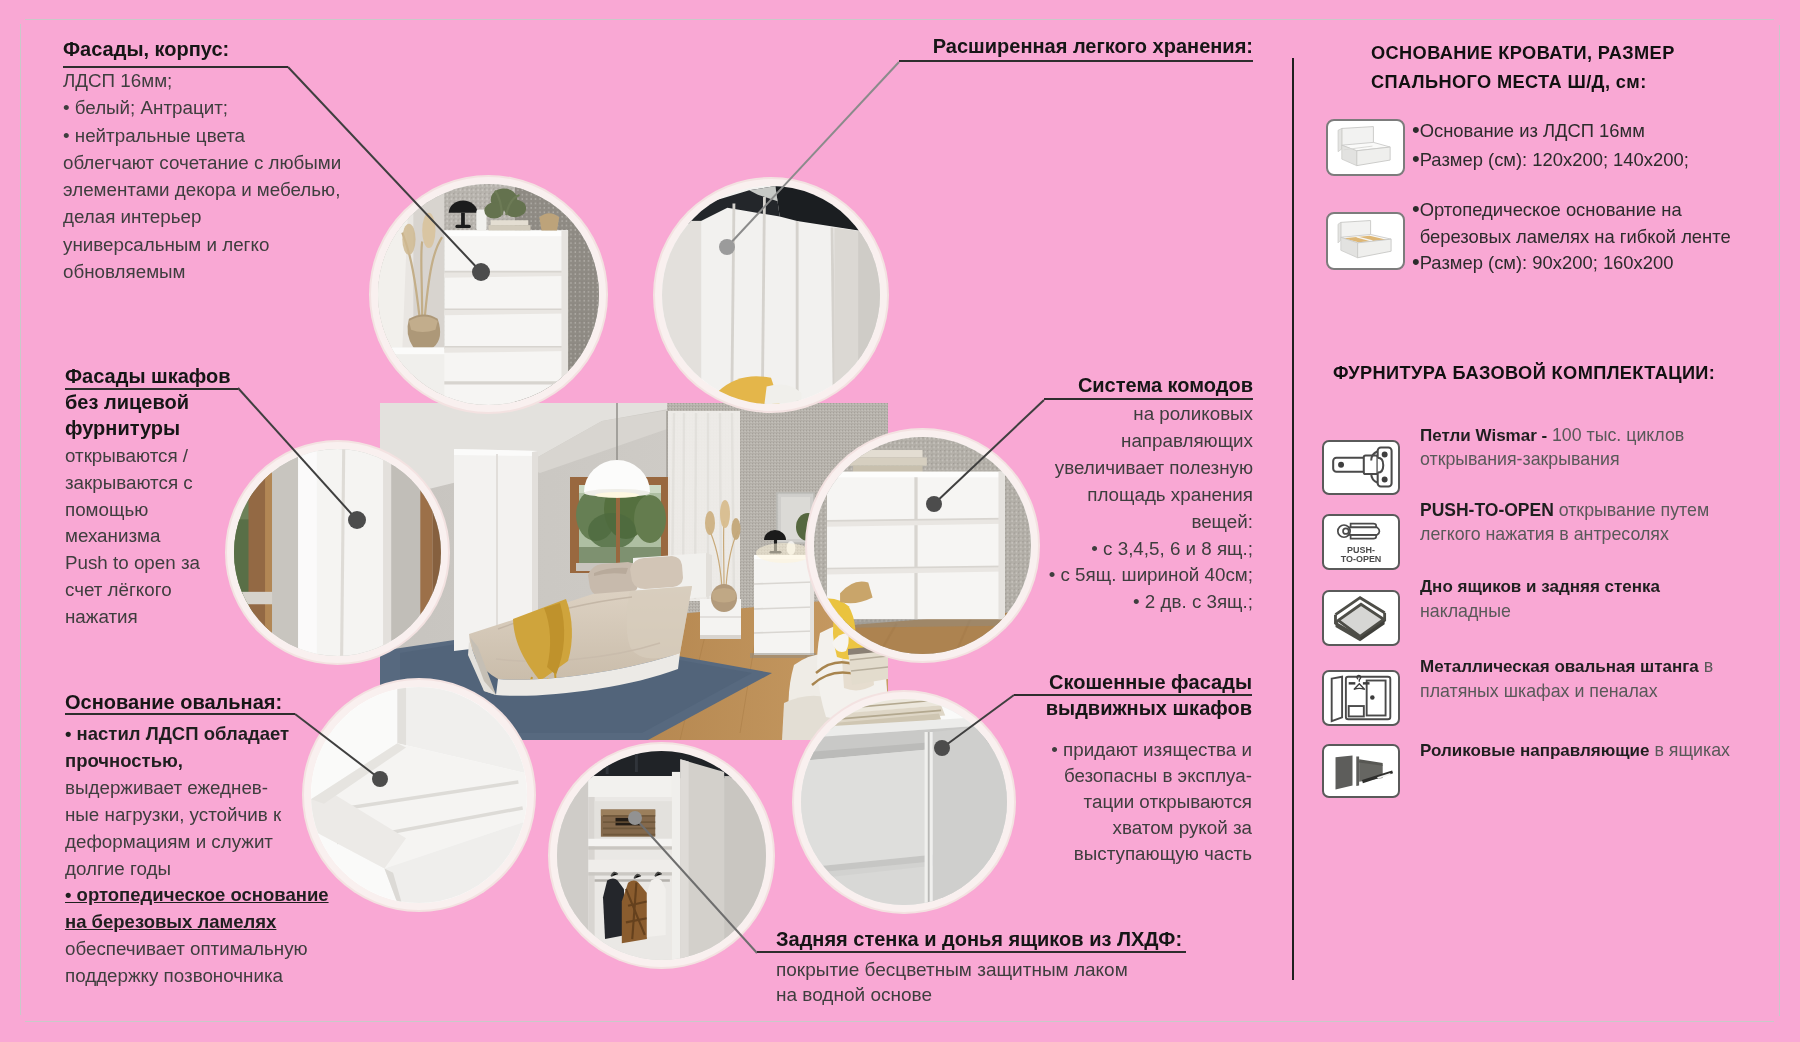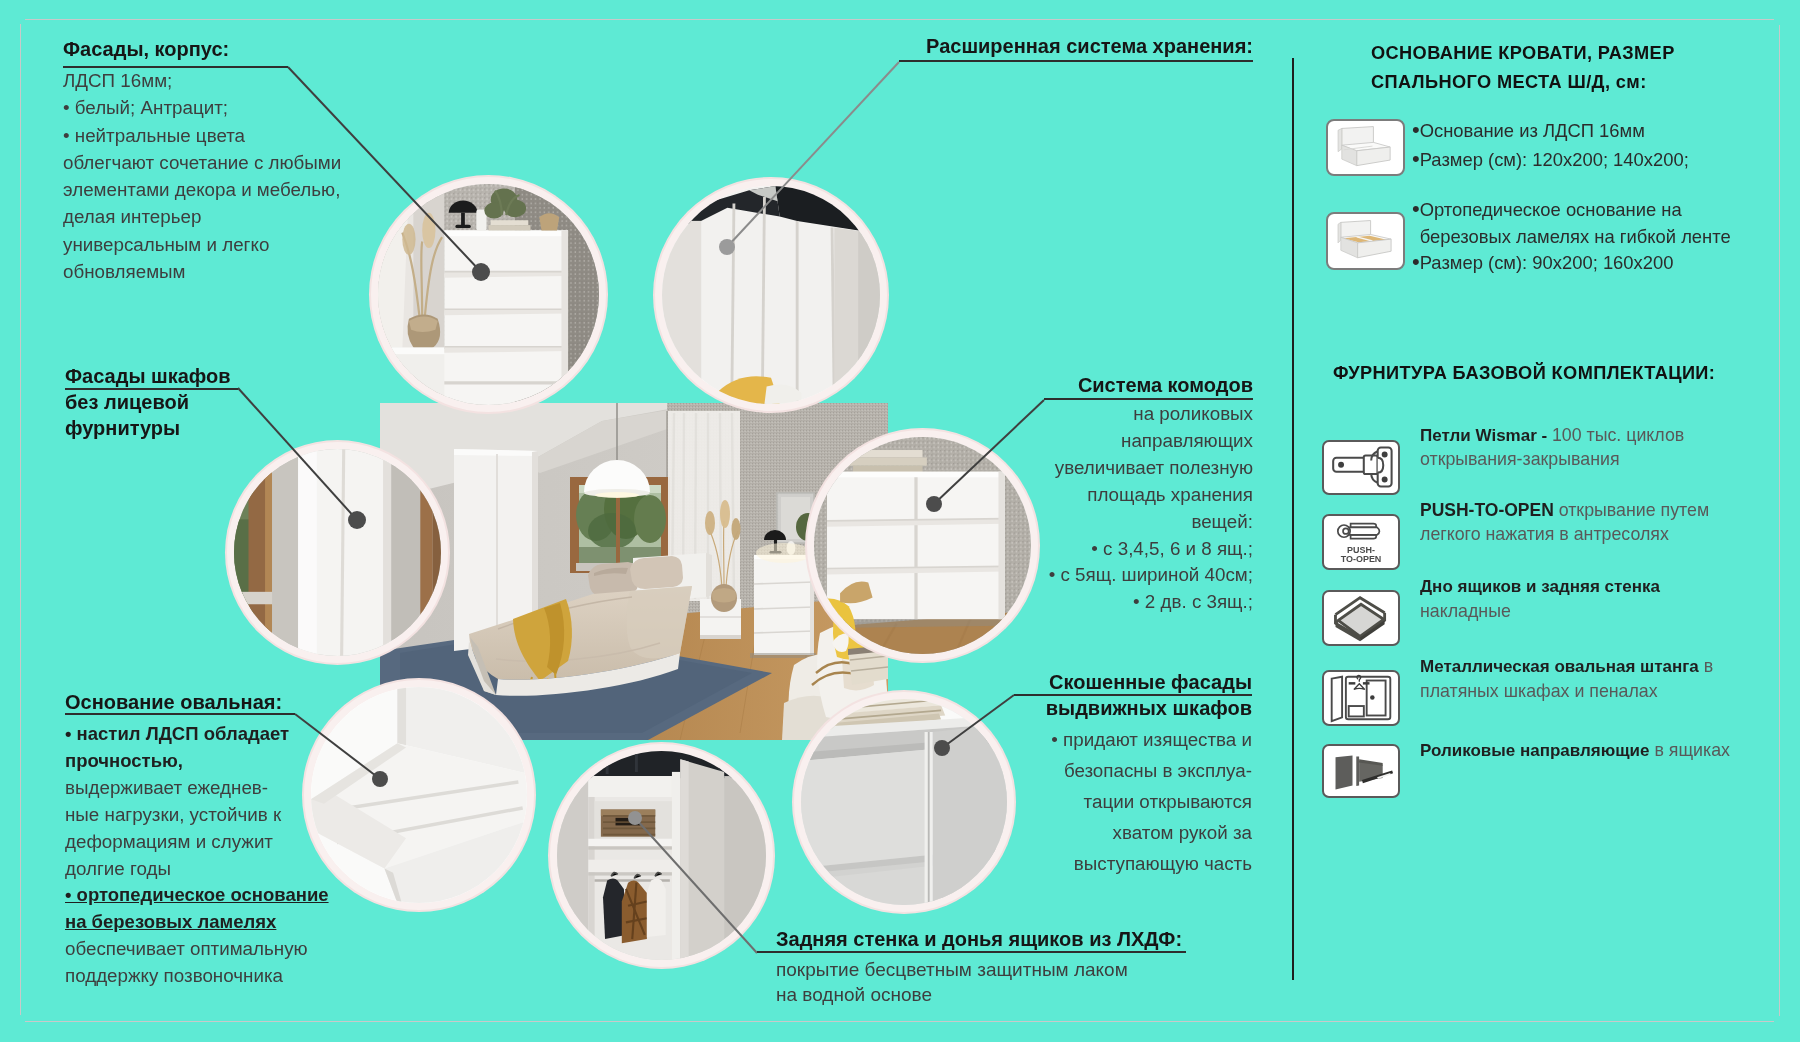--- a/index.html
+++ b/index.html
@@ -1,17 +1,17 @@
 <!DOCTYPE html>
 <html lang="ru"><head>
 <meta charset="utf-8">
 <title>Оникс спальня</title>
 <style>
   html,body{margin:0;padding:0;background:#fff;}
-  .page{position:relative;width:1800px;height:1042px;background:#5eead4;overflow:hidden;
+  .page{position:relative;width:1800px;height:1042px;background:#f9a8d4;overflow:hidden;
         font-family:"Liberation Sans", sans-serif;color:#3c3c3c;}
   .abs{position:absolute;}
   .ttl{font-weight:bold;color:#161616;font-size:20px;line-height:26px;}
   .body{font-size:18.8px;line-height:26.9px;color:#3e3e3e;}
   .rt{text-align:right;}
   .ul{position:absolute;height:2px;background:#2e2e2e;}
   .circle{position:absolute;border-radius:50%;border:7px solid #f9f0ef;overflow:hidden;background:#fff;
           box-shadow:0 0 0 2px #f3e2e1;}
   .circle svg{display:block;width:100%;height:100%;}
   .ibox{position:absolute;border:2px solid #7c7c7c;border-radius:8px;background:#fff;}
@@ -493,52 +493,53 @@
 
   <div class="body" style="margin-top:5px;line-height:27.25px;">ЛДСП 16мм;<br>• белый; Антрацит;<br>• нейтральные цвета<br>облегчают сочетание с любыми<br>элементами декора и мебелью,<br>делая интерьер<br>универсальным и легко<br>обновляемым</div>
 </div>
 
 <div class="abs" style="left:65px;top:363px;width:240px;">
 
   <div class="ttl">Фасады шкафов</div>
   <div class="ul" style="left:0;top:25px;width:173px;"></div>
   <div class="ttl">без лицевой<br>фурнитуры</div>
 
+  <div class="body" style="line-height:26.8px;margin-top:2px;">открываются /<br>закрываются с<br>помощью<br>механизма<br>Push to open за<br>счет лёгкого<br>нажатия</div>
 </div>
 
 <div class="abs" style="left:65px;top:689px;width:340px;">
 
   <div class="ttl">Основание овальная:</div>
   <div class="ul" style="left:0;top:24px;width:230px;"></div>
 
   <div class="body" style="margin-top:6px;line-height:26.9px;"><b class="dk" style="font-size:18.5px;">• настил ЛДСП обладает<br>прочностью,</b><br>выдерживает ежеднев-<br>ные нагрузки, устойчив к<br>деформациям и служит<br>долгие годы<br><b class="dk" style="font-size:18.5px;text-decoration:underline;">• ортопедическое основание<br>на березовых ламелях</b><br>обеспечивает оптимальную<br>поддержку позвоночника</div>
 </div>
 
 <div class="abs rt" style="left:853px;top:33px;width:400px;">
 
-  <div class="ttl">Расширенная система хранения:</div>
+  <div class="ttl">Расширенная легкого хранения:</div>
   <div class="ul" style="left:46px;top:27px;width:354px;"></div>
 
 </div>
 
 <div class="abs rt" style="left:1003px;top:372px;width:250px;">
 
   <div class="ttl">Система комодов</div>
   <div class="ul" style="left:41px;top:26px;width:209px;"></div>
 
   <div class="body" style="margin-top:3px;line-height:26.9px;">на роликовых<br>направляющих<br>увеличивает полезную<br>площадь хранения<br>вещей:<br>• с 3,4,5, 6 и 8 ящ.;<br>• с 5ящ. шириной 40см;<br>• 2 дв. с 3ящ.;</div>
 </div>
 
 <div class="abs rt" style="left:1012px;top:670px;width:240px;">
 
   <div class="ttl" style="line-height:25px;">Скошенные фасады</div>
   <div class="ul" style="left:2px;top:24px;width:238px;"></div>
   <div class="ttl" style="line-height:25px;margin-top:1px;">выдвижных шкафов</div>
 
-  <div class="body" style="margin-top:3px;line-height:31px;">• придают изящества и<br>безопасны в эксплуа-<br>тации открываются<br>хватом рукой за<br>выступающую часть</div>
+  <div class="body" style="margin-top:16px;line-height:26px;">• придают изящества и<br>безопасны в эксплуа-<br>тации открываются<br>хватом рукой за<br>выступающую часть</div>
 </div>
 
 <div class="abs" style="left:776px;top:926px;width:470px;">
 
   <div class="ttl">Задняя стенка и донья ящиков из ЛХДФ:</div>
   <div class="ul" style="left:-19px;top:25px;width:429px;"></div>
 
   <div class="body" style="margin-top:5px;line-height:25px;font-size:19px;">покрытие бесцветным защитным лаком<br>на водной основе</div>
 </div>
 

